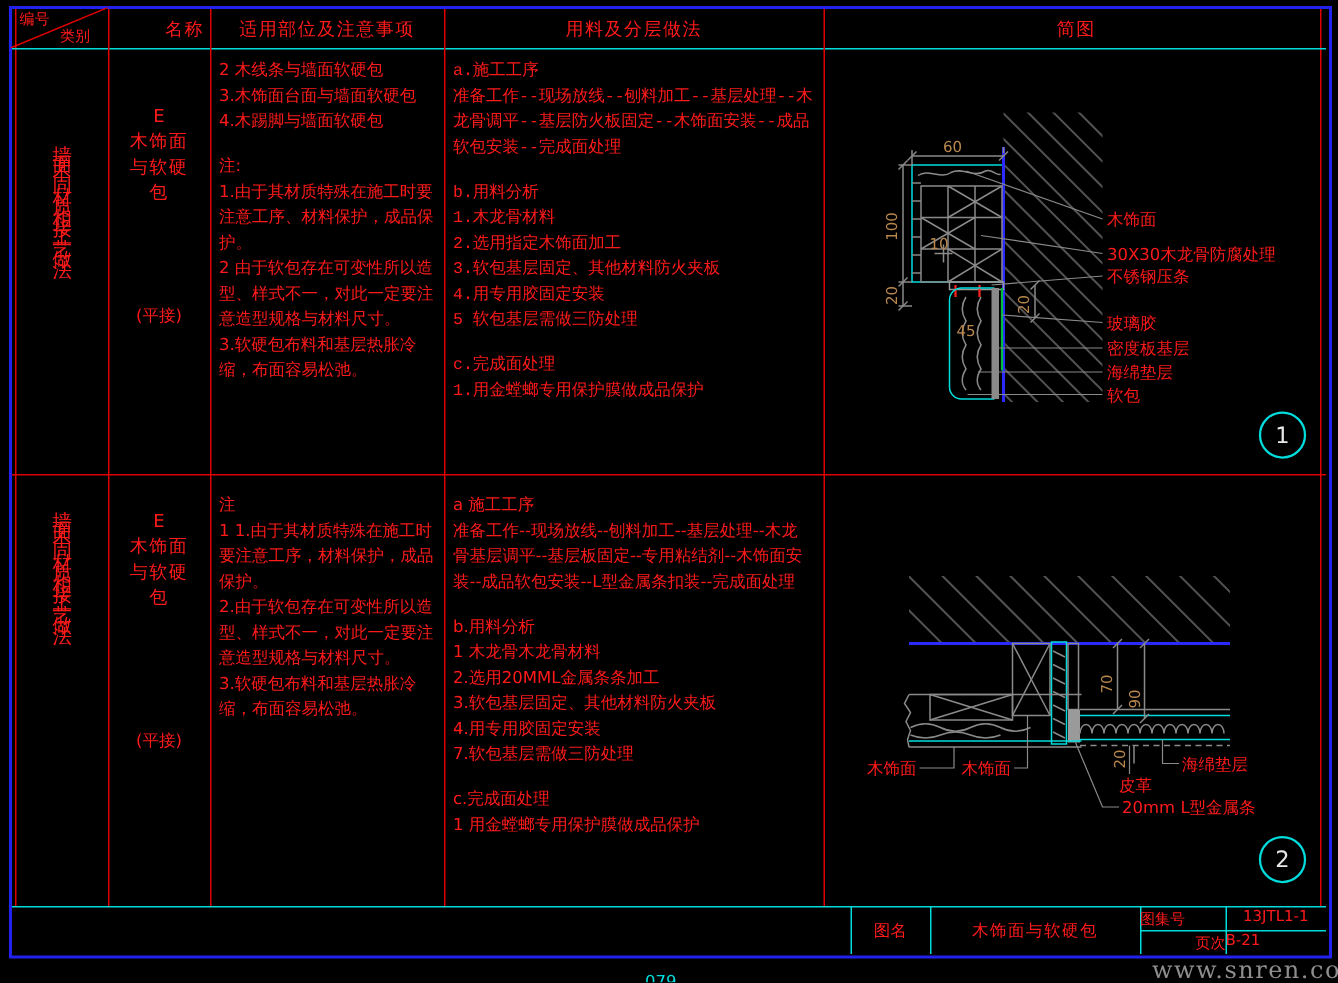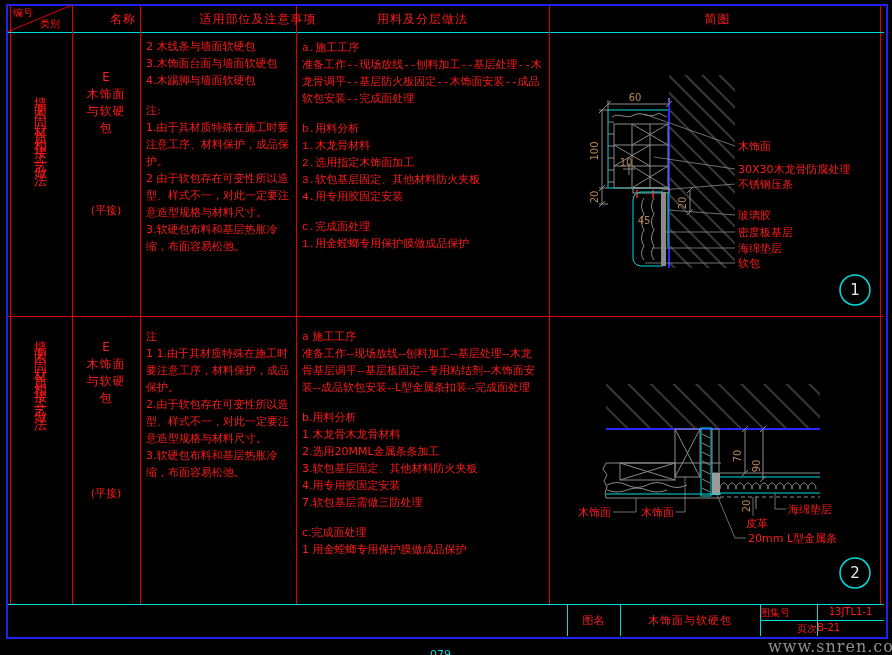--- a/index.html
+++ b/index.html
@@ -38,21 +38,21 @@
   <div class="ln red-ln" style="left:549px;top:6px;width:1px;height:598px;"></div>
   <div class="ln red-ln" style="left:8px;top:316px;width:876px;height:1px;"></div>
 
   <svg class="abs" style="left:7px;top:5px;" width="65" height="27" viewBox="0 0 65 27">
     <line x1="0" y1="27" x2="65" y2="0" stroke="#e00000" stroke-width="1"></line>
   </svg>
   <div class="t" style="left:13px;top:6px;font-size:10px;">编号</div>
   <div class="t" style="left:40px;top:17px;font-size:10px;">类别</div>
 
   <div class="t hdr" style="left:72px;top:11px;width:68px;padding-left:17px;">名称</div>
-  <div class="t hdr" style="left:140px;top:11px;width:156px;padding-left:40px;">适用部位及注意事项</div>
+  <div class="t hdr" style="left:140px;top:11px;width:156px;">适用部位及注意事项</div>
   <div class="t hdr" style="left:296px;top:11px;width:253px;">用料及分层做法</div>
   <div class="t hdr" style="left:549px;top:11px;width:337px;">简图</div>
 
   <div class="vertcat" style="left:31px;top:86px;">墙面不同材质相接工艺做法</div>
 
   <div class="namebox" style="top:70px;">
     <div>E</div>
     <div class="nm">木饰面与软硬包</div>
   </div>
   <div class="joint" style="top:203px;">(平接)</div>
@@ -70,20 +70,21 @@
 
   <div class="flow" style="left:302px;top:40px;width:240px;font-family:Liberation Mono, monospace;">
     <div>a.施工工序</div>
     <div>准备工作--现场放线--刨料加工--基层处理--木龙骨调平--基层防火板固定--木饰面安装--成品软包安装--完成面处理</div>
     <div class="gap"></div>
     <div>b.用料分析</div>
     <div>1.木龙骨材料</div>
     <div>2.选用指定木饰面加工</div>
     <div>3.软包基层固定、其他材料防火夹板</div>
     <div>4.用专用胶固定安装</div>
+    <div>5 软包基层需做三防处理</div>
     <div class="gap"></div>
     <div>c.完成面处理</div>
     <div>1.用金螳螂专用保护膜做成品保护</div>
   </div>
 
   <svg class="abs" style="left:549px;top:32px;" width="337" height="284" viewBox="0 0 337 284">
     <defs>
       <pattern id="h1" patternUnits="userSpaceOnUse" width="12" height="12" patternTransform="rotate(-45)">
         <line x1="6" y1="0" x2="6" y2="12" stroke="#6f6f6f" stroke-width="1"></line>
       </pattern>

